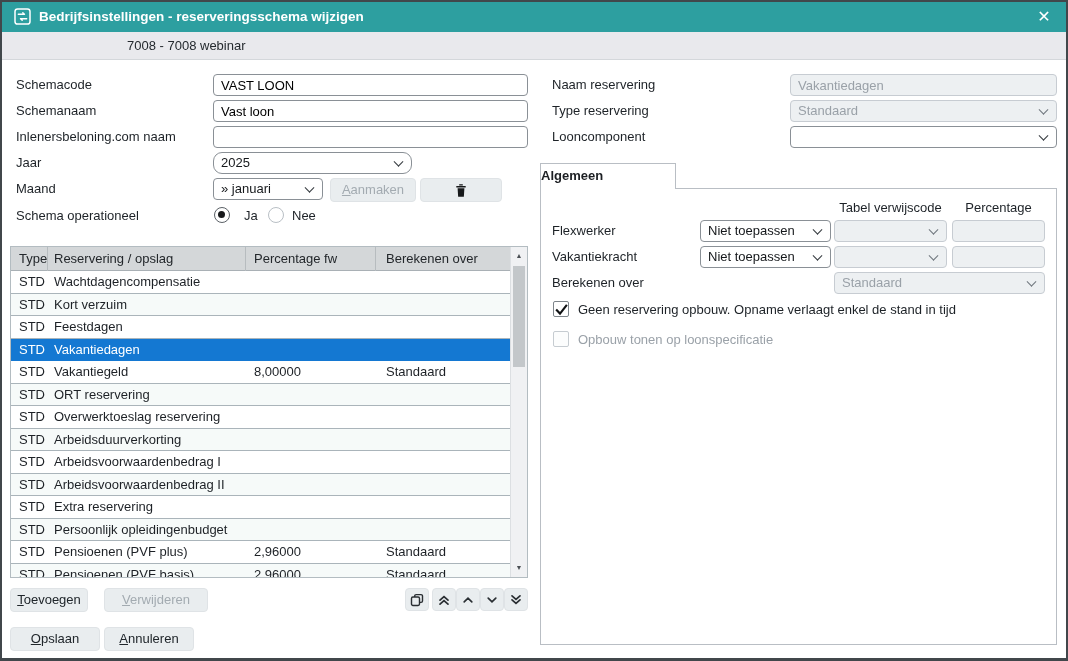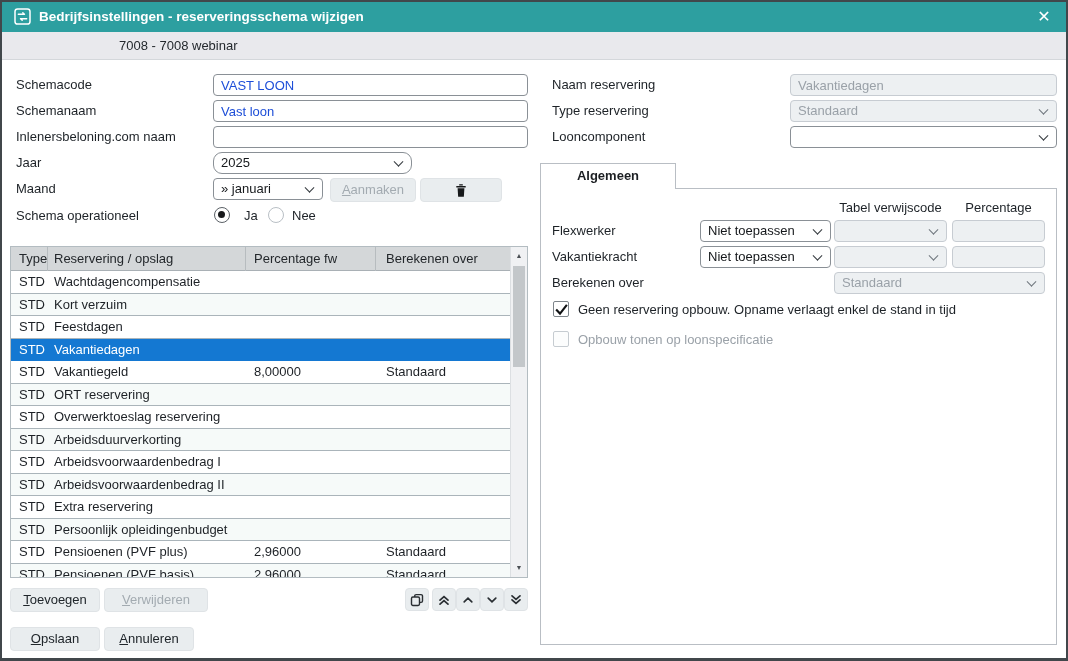--- a/index.html
+++ b/index.html
@@ -12,26 +12,26 @@
               display:flex; align-items:center; }
   .app-ic { position:absolute; left:12px; top:6px; width:17px; height:17px; }
   .title { position:absolute; left:37px; top:0; line-height:30px; font-size:13.5px; font-weight:bold; }
   .closebtn { position:absolute; right:10px; top:3px; width:24px; height:24px; color:#fff;
               font-size:16px; line-height:24px; text-align:center; cursor:pointer; }
 
   
   .subbar { position:absolute; left:0; top:30px; right:0; height:28px; background:#e9e9ed;
             border-bottom:1px solid #d4d7db; font-size:13px; color:#24292e; line-height:28px; }
   .subbar .lbl { position:absolute; left:14px; }
-  .subbar .val { position:absolute; left:117px; }
+  .subbar .val { position:absolute; left:125px; }
 
   
   .flabel { position:absolute; font-size:13px; color:#1d2227; line-height:22px; }
   .tinput { position:absolute; height:22px; border:1px solid #8a9096; border-radius:4px;
-            font-family:"Liberation Sans",sans-serif; font-size:13px; color:#1d4ed8; padding:0 7px; background:#fff; }
+            font-family:"Liberation Sans",sans-serif; font-size:13px; color:#000000; padding:0 7px; background:#fff; }
   .tinput:disabled, .dis { background:#edf0f2 !important; border-color:#c7ccd2 !important; color:#9aa1a8 !important; }
   .selbox { position:absolute; height:22px; border:1px solid #8a9096; border-radius:4px; background:#fff;
             font-size:13px; color:#15181b; line-height:20px; padding:0 22px 0 7px; cursor:pointer; }
   .sel-chev { position:absolute; right:9px; top:50%; width:7px; height:7px;
               border-right:1.7px solid #33383d; border-bottom:1.7px solid #33383d;
               transform:translateY(-68%) rotate(45deg); }
   .dis .sel-chev { border-color:#6e757c; }
 
   .btn { position:absolute; height:24px; background:#e9edef; border:1px solid #dfe3e6; border-radius:4px;
          font-family:"Liberation Sans",sans-serif; font-size:13px; color:#20262b; cursor:pointer;
@@ -75,21 +75,21 @@
 
   
   .sbar { position:absolute; right:0; top:0; bottom:0; width:17px; background:#f0f1f3; border-left:1px solid #dcdfe2; }
   .sarrow { position:absolute; left:0; width:16px; height:16px; font-size:7px; color:#4a4f54;
             text-align:center; line-height:16px; cursor:pointer; }
   .sarrow.up { top:1px; } .sarrow.down { bottom:1px; }
   .sthumb { position:absolute; left:2px; top:19px; width:12px; height:101px; background:#c3c7ca; cursor:grab; }
 
   
   .tab { position:absolute; top:161px; height:26px; background:#fff; border:1px solid #b9bec4;
-         font-size:13px; text-align:center; line-height:24px; cursor:pointer; }
+         font-size:13px; text-align:left; line-height:24px; cursor:pointer; }
   .tab.active { font-weight:bold; color:#1c1f23; border-bottom:none; z-index:3; }
   .tab.inactive { color:#9aa0a6; border-left:none; }
   .panel { position:absolute; left:538px; top:186px; width:517px; height:457px;
            border:1px solid #b9bec4; background:#fff; }
   .colhead { position:absolute; top:198px; font-size:13px; color:#1d2227; text-align:center; }
 
   svg { display:block; }
 </style>
 </head>
 <body>
@@ -241,21 +241,21 @@
           <span class="tc-ber">Standaard</span>
         </div>
       </div>
     <div class="sbar">
       <span class="sarrow up">▲</span>
       <span class="sthumb"></span>
       <span class="sarrow down">▼</span>
     </div>
   </div>
 
-  <button class="btn" style="left:8px;top:586px;width:90px;"><u>T</u>oevoegen</button>
+  <button class="btn" style="left:8px;top:586px;width:78px;"><u>T</u>oevoegen</button>
   <button class="btn disb" style="left:102px;top:586px;width:104px;"><u>V</u>erwijderen</button>
 
   <button class="iconbtn" style="left:403px;top:586px;">
     <span>
       <svg width="14" height="14" viewBox="0 0 14 14" fill="none" stroke="#2a2f33" stroke-width="1.4">
         <rect x="1.5" y="4" width="8" height="8.5" rx="1.4"></rect>
         <path d="M4.7 4V3a1.4 1.4 0 0 1 1.4-1.4h5a1.4 1.4 0 0 1 1.4 1.4v5A1.4 1.4 0 0 1 11.1 9.4H9.8"></path>
       </svg>
     </span>
   </button>

